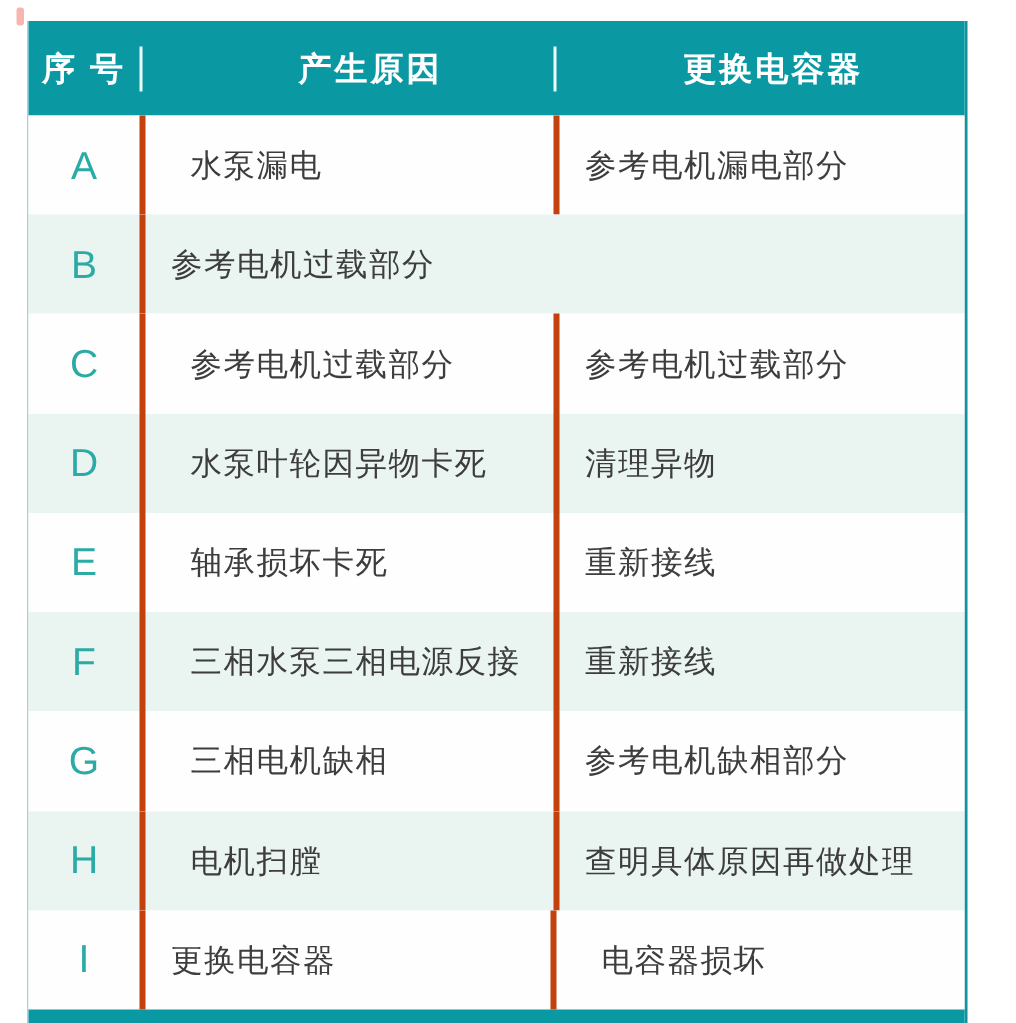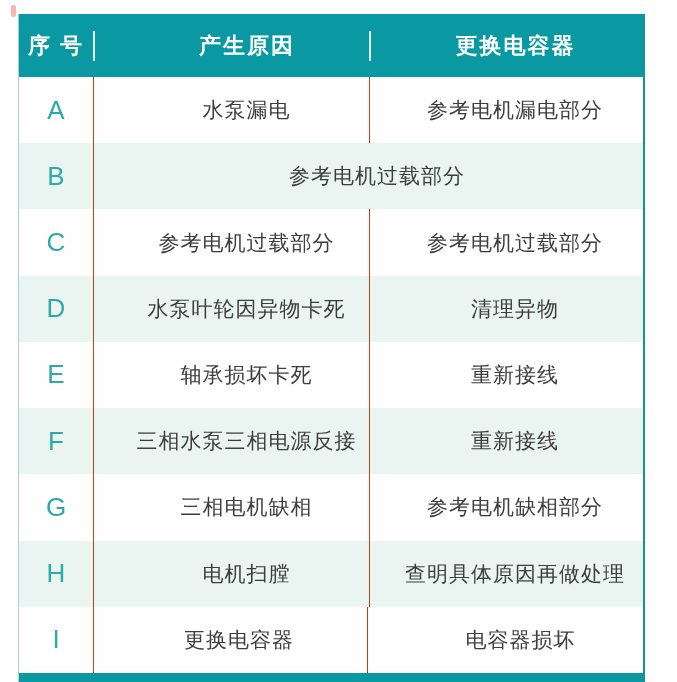--- a/index.html
+++ b/index.html
@@ -74,25 +74,24 @@
   .col-cause {
     width: 276px;
     flex: 0 0 276px;
     padding-left: 30px;
   }
   .col-solution {
     flex: 1 1 auto;
     padding-left: 17px;
   }
   .tr .col-cause, .tr .col-solution {
-    border-left: 1px solid #c2410c;
+    border-left: 4px solid #c2410c;
     align-self: stretch;
     display: flex;
     align-items: center;
-    justify-content: center;
   }
   .letter {
     font-size: 26px;
     color: #2caaa5;
     font-weight: 400;
   }
   .cell-text {
     font-size: 21px;
     color: #3d3d3d;
     letter-spacing: 1px;

